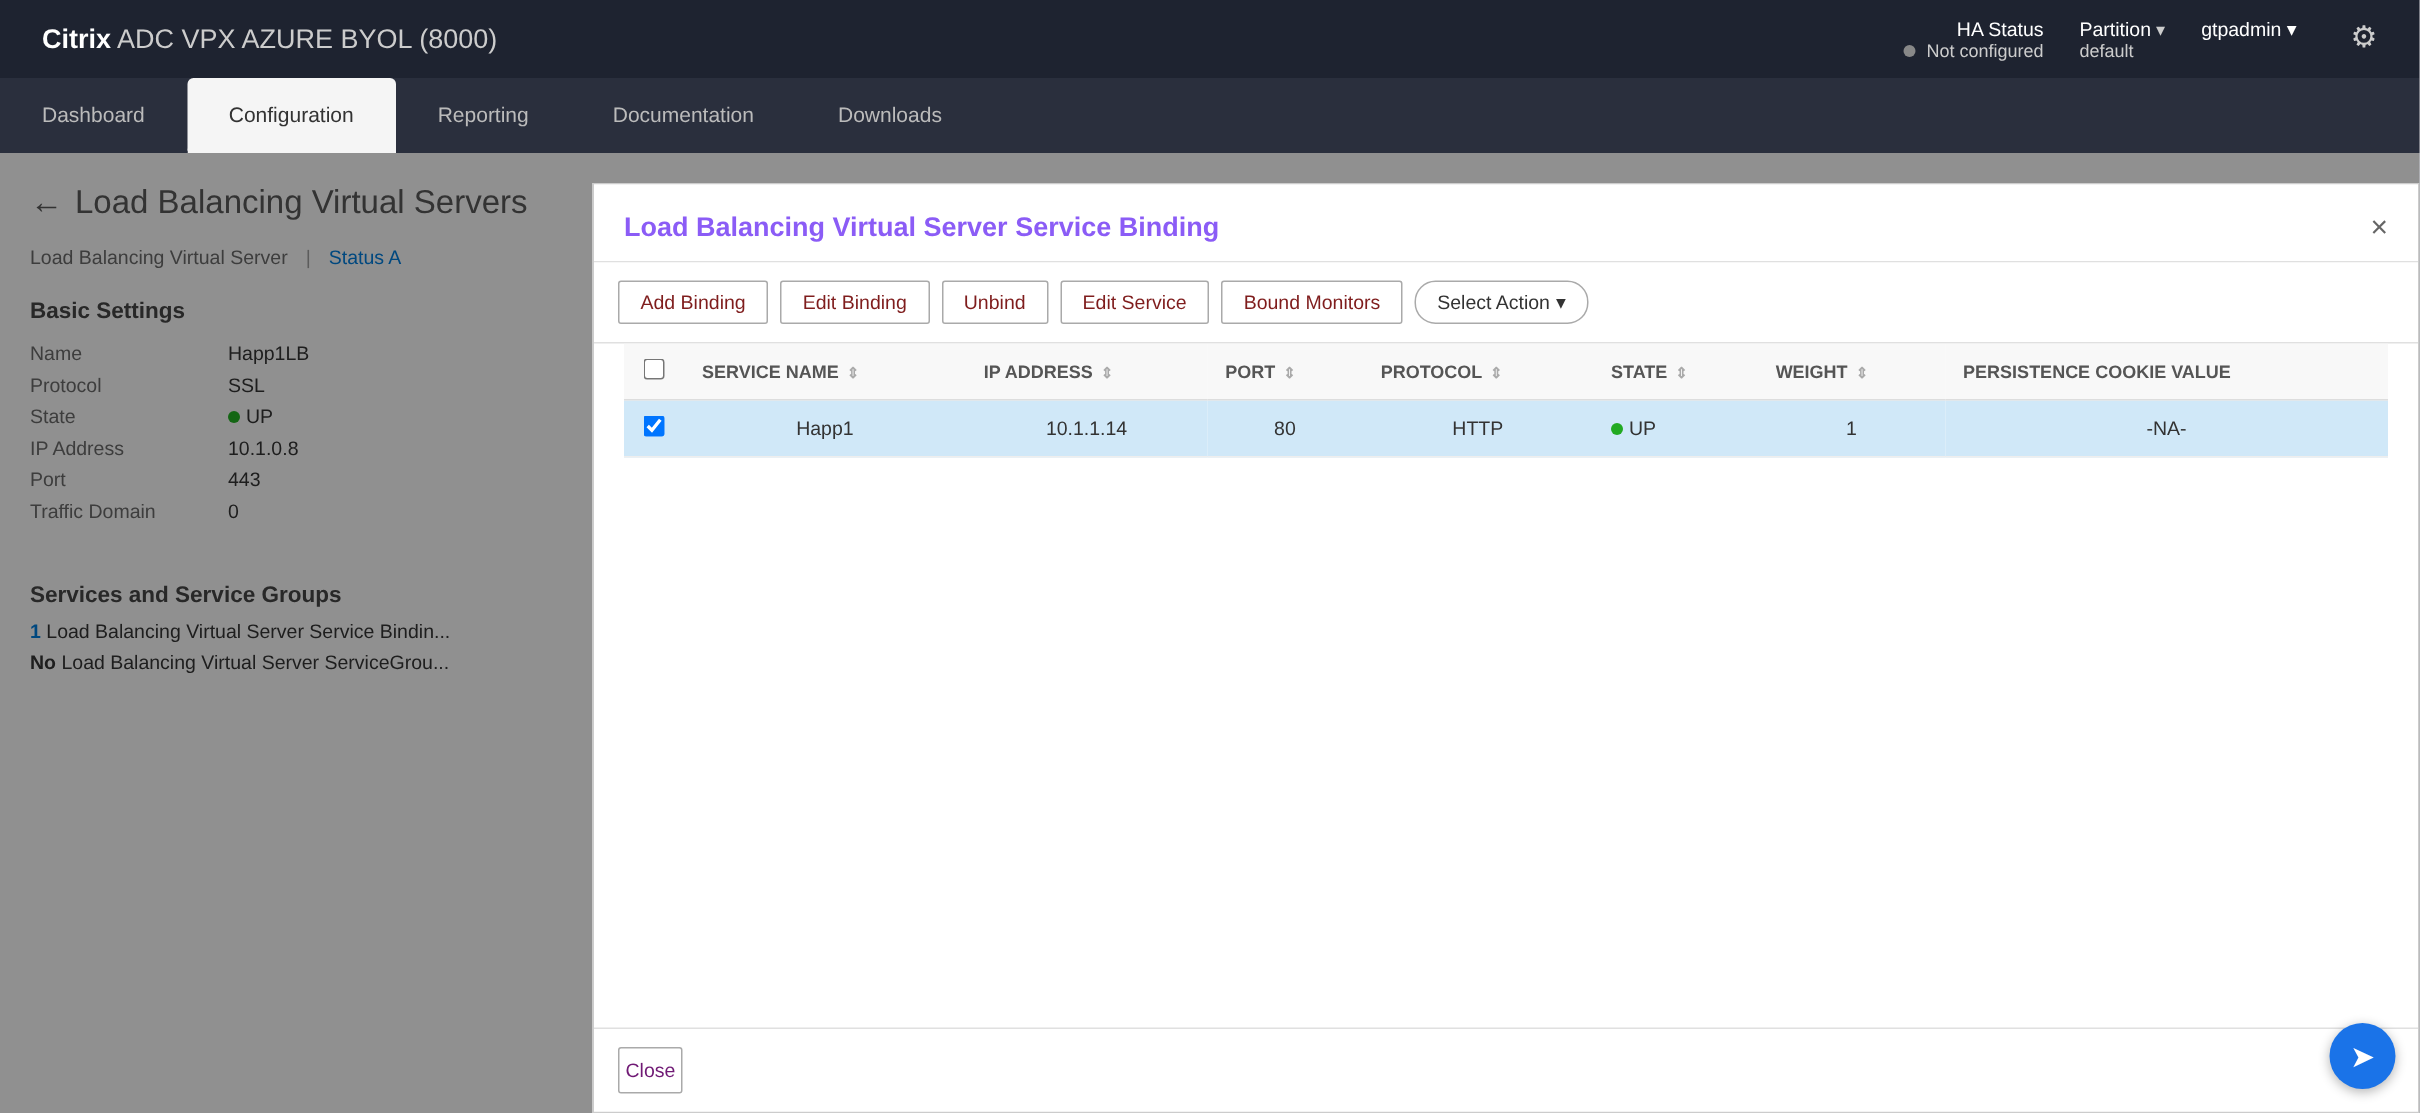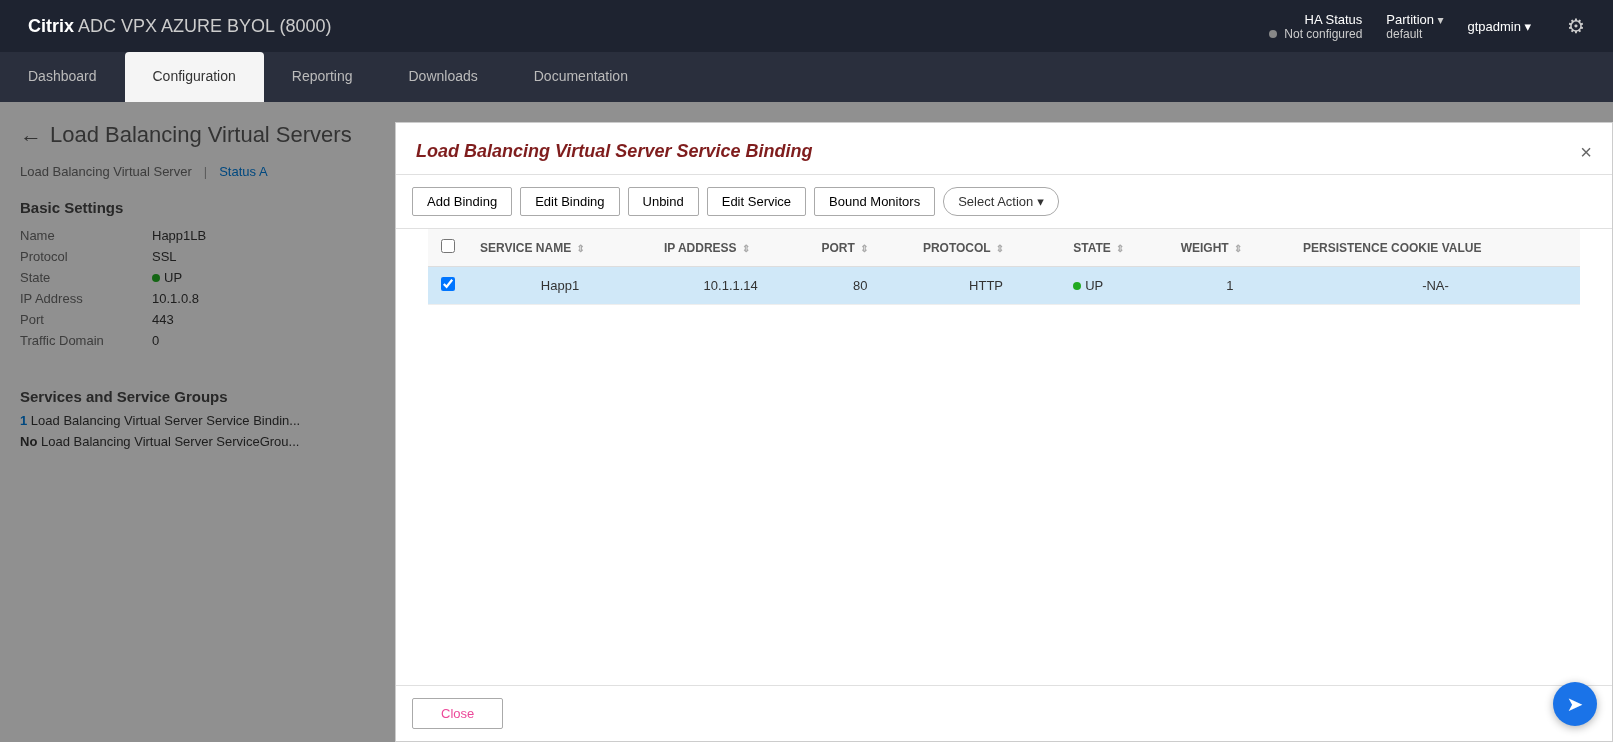--- a/index.html
+++ b/index.html
@@ -17,21 +17,21 @@
     .topbar-brand {
       font-size: 18px;
       font-weight: normal;
       color: #fff;
       flex: 1;
     }
     .topbar-brand .citrix { font-weight: bold; color: #fff; }
     .topbar-brand .product { font-weight: normal; color: #ccc; }
     .topbar-right {
       display: flex;
-      align-items: center;
+      align-items: flex-start;
       gap: 24px;
     }
     .ha-status { text-align: right; font-size: 12px; color: #ccc; }
     .ha-status .label { color: #fff; font-size: 13px; }
     .ha-dot { display: inline-block; width: 8px; height: 8px; border-radius: 50%; background: #888; margin-right: 4px; }
     .partition { font-size: 12px; color: #ccc; cursor: pointer; }
     .partition .label { color: #fff; font-size: 13px; }
     .user-menu { font-size: 13px; color: #fff; cursor: pointer; }
     .gear-icon { color: #ccc; font-size: 20px; cursor: pointer; margin-left: 12px; }
 
@@ -125,22 +125,21 @@
       display: flex;
       align-items: center;
       justify-content: space-between;
       padding: 18px 20px 12px;
       border-bottom: 1px solid #e0e0e0;
       background: #fff;
     }
     .modal-title {
       font-size: 18px;
       font-weight: bold;
-      color: #7f1d1d;
-      font-style: italic;
+      color: #8b5cf6;
     }
     .modal-close {
       font-size: 20px;
       color: #666;
       cursor: pointer;
       background: none;
       border: none;
       line-height: 1;
     }
 
@@ -150,21 +149,21 @@
       align-items: center;
       gap: 8px;
       padding: 12px 16px;
       background: #fff;
       border-bottom: 1px solid #e0e0e0;
     }
     .toolbar-btn {
       padding: 6px 14px;
       border: 1px solid #aaa;
       background: #fff;
-      color: #000000;
+      color: #7f1d1d;
       cursor: pointer;
       font-size: 13px;
       border-radius: 2px;
     }
     .toolbar-btn-select {
       padding: 6px 14px;
       border: 1px solid #aaa;
       background: #fff;
       color: #333;
       cursor: pointer;
@@ -172,21 +171,21 @@
       border-radius: 14px;
       display: flex;
       align-items: center;
       gap: 4px;
     }
 
     
     .modal-table-wrap {
       flex: 1;
       overflow: auto;
-      padding: 0 32px;
+      padding: 0 20px;
     }
     table {
       width: 100%;
       border-collapse: collapse;
       font-size: 13px;
     }
     thead tr {
       background: #f8f8f8;
       border-bottom: 1px solid #ddd;
     }
@@ -207,24 +206,24 @@
     .state-cell { display: flex; align-items: center; gap: 4px; }
     .state-dot-green { width: 8px; height: 8px; border-radius: 50%; background: #22aa22; display: inline-block; }
 
     
     .modal-footer {
       padding: 12px 16px;
       background: #fff;
       border-top: 1px solid #e0e0e0;
     }
     .close-btn {
-      padding: 7px 28px;
+      padding: 7px 4px;
       border: 1px solid #aaa;
       background: #fff;
-      color: #ec4899;
+      color: #701a75;
       cursor: pointer;
       font-size: 13px;
       border-radius: 2px;
     }
 
     
     .fab {
       position: absolute;
       bottom: 16px;
       right: 16px;
@@ -279,24 +278,24 @@
   <div class="nav-tab">
     <span>Dashboard</span>
   </div>
   <div class="nav-tab active">
     <span>Configuration</span>
   </div>
   <div class="nav-tab">
     <span>Reporting</span>
   </div>
   <div class="nav-tab">
+    <span>Documentation</span>
+  </div>
+  <div class="nav-tab">
     <span>Downloads</span>
-  </div>
-  <div class="nav-tab">
-    <span>Documentation</span>
   </div>
 </div>
 
 <div class="main-content">
 
   <div class="bg-page">
     <div class="bg-breadcrumb">
       <span class="back-icon">←</span>
       <span class="bg-title">Load Balancing Virtual Servers</span>
     </div>

